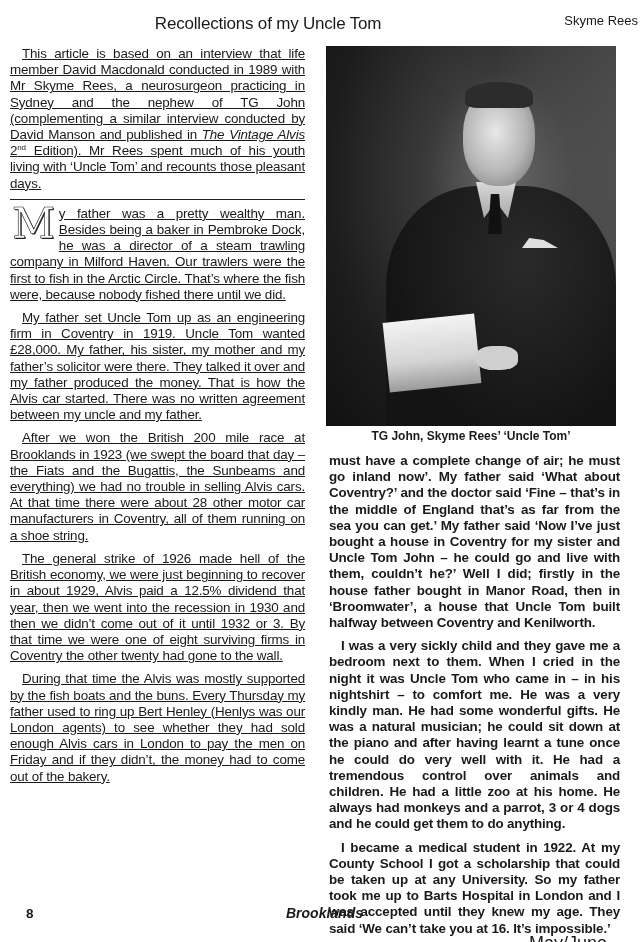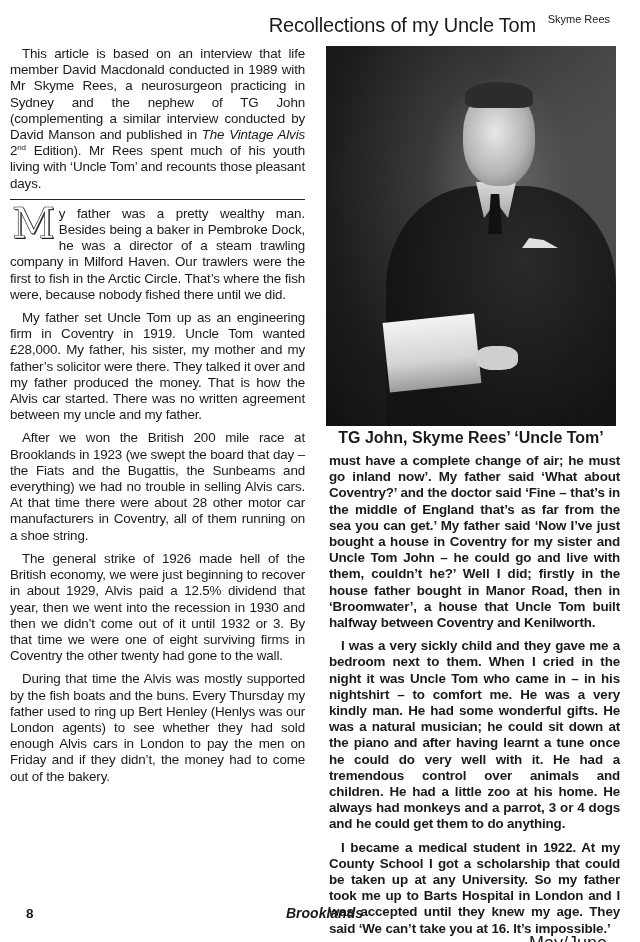--- a/index.html
+++ b/index.html
@@ -1,23 +1,23 @@
 <!DOCTYPE html>
 <html><head>
 <meta charset="utf-8">
 <style>
   html, body { margin: 0; padding: 0; background: #ffffff; }
   body { width: 640px; height: 942px; position: relative; overflow: hidden;
          font-family: "Liberation Sans", "DejaVu Sans", sans-serif; color: #1a1a1a; }
-  .title { position: absolute; left: 0; width: 536px; top: 14px; text-align: right;
-           font-size: 20px; letter-spacing: -0.2px; }
-  .author { position: absolute; right: 30px; top: 13px; font-size: 11px; }
+  .title { position: absolute; left: 0; width: 536px; top: 14px; text-align: center;
+           font-size: 17px; letter-spacing: -0.2px; }
+  .author { position: absolute; right: 2px; top: 13px; font-size: 13px; }
   .col { position: absolute; font-size: 13.4px; line-height: 16.2px; text-align: justify;
          letter-spacing: -0.15px; }
-  .col-left { left: 10px; top: 46px; width: 295px; }
+  .col-left { left: 10px; top: 46px; width: 295px; text-decoration: underline; }
   .col-right { left: 329px; top: 453px; width: 291px; font-weight: bold; }
   .col p { margin: 0 0 7px 0; text-indent: 12px; }
   .col p.intro { text-indent: 12px; }
   .rule { border: 0; border-top: 1.5px solid #222; margin: 1px 0 6px 0; }
   .dropcap-para { text-indent: 0 !important; }
   .dropcap { float: left; font-family: "DejaVu Serif", "Liberation Serif", serif;
              font-size: 42px; line-height: 34px; margin: 1px 4px 0 2px; color: #222;
              -webkit-text-stroke: 0.6px #222; color: #fff; text-shadow: 1px 1px 0 #222; }
   sup { font-size: 8px; vertical-align: top; line-height: 10px; }
   .photo { position: absolute; left: 326px; top: 46px; width: 290px; height: 380px;
@@ -34,21 +34,21 @@
            clip-path: polygon(20% 0, 80% 0, 100% 100%, 0 100%); }
   .photo .body { position: absolute; left: 60px; top: 140px; width: 230px; height: 250px; border-radius: 40% 40% 0 0;
            background: radial-gradient(ellipse at 60% 30%, #2a2a2a 0%, #141414 70%); }
   .photo .pocket { position: absolute; left: 196px; top: 192px; width: 36px; height: 10px; background: #e0e0e0;
            clip-path: polygon(0 100%, 20% 0, 60% 20%, 100% 100%); }
   .photo .paper { position: absolute; left: 60px; top: 272px; width: 92px; height: 70px; transform: rotate(-6deg);
            background: linear-gradient(180deg, #f3f3f3 0%, #d4d4d4 60%, #9a9a9a 100%); }
   .photo .hand { position: absolute; left: 150px; top: 300px; width: 42px; height: 24px; border-radius: 40%;
            background: #cfcfcf; }
   .caption { position: absolute; left: 326px; width: 290px; top: 429px; text-align: center;
-             font-size: 16px; font-weight: bold; }
+             font-size: 12px; font-weight: bold; }
   .footer-page { position: absolute; left: 26px; top: 906px; font-size: 13.5px; font-weight: bold; }
   .footer-mag { position: absolute; left: 286px; top: 905px; font-size: 14px; font-weight: bold; font-style: italic; }
   .footer-date { position: absolute; left: 529px; top: 905px; font-size: 18px; margin-top: 28px; }
 </style>
 </head>
 <body>
 
 <div class="title">Recollections of my Uncle Tom</div>
 <div class="author">Skyme Rees</div>
 

